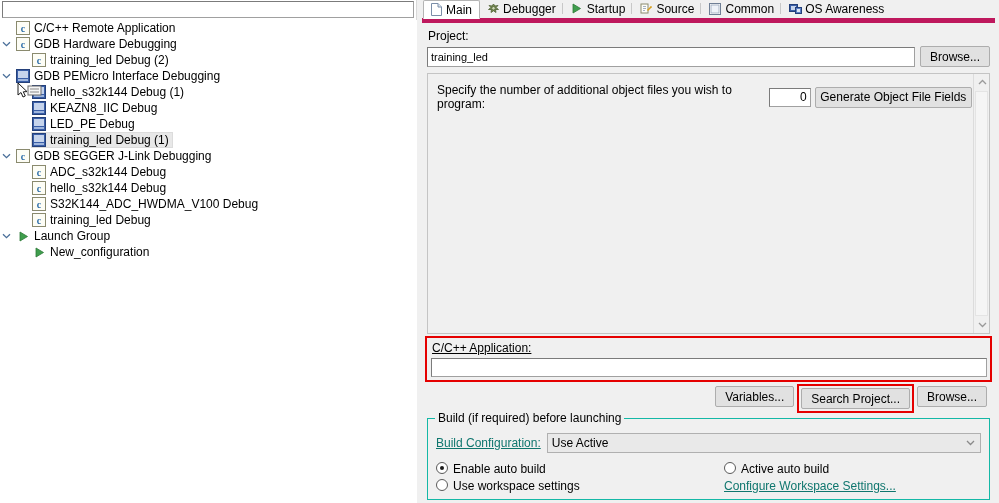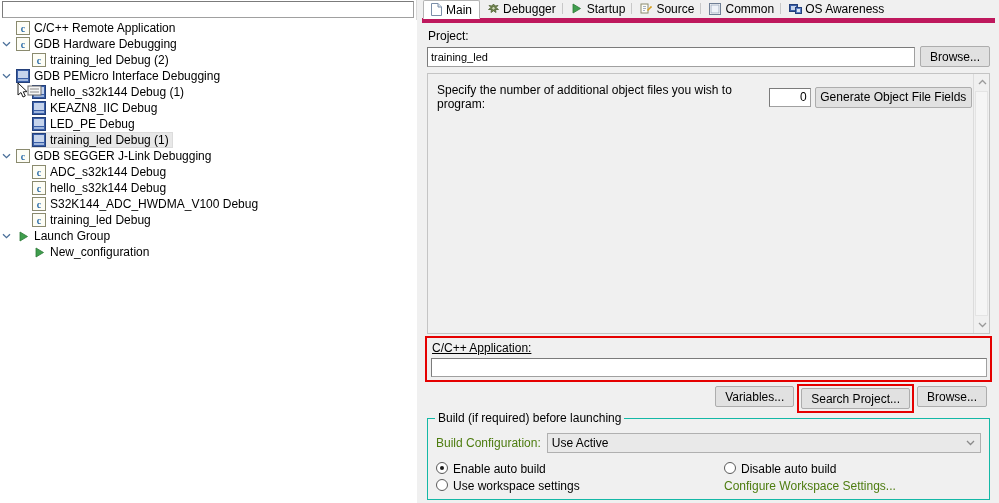--- a/index.html
+++ b/index.html
@@ -323,21 +323,22 @@
     font-size: 12px;
     color: #000;
   }
   #buildcfg-row {
     display: flex;
     align-items: center;
     gap: 6px;
     margin-top: 14px;
   }
   .link {
-    color: #4d7c0f;
+    color: #0f766e;
+    text-decoration: underline;
     font-size: 12px;
     cursor: pointer;
     white-space: nowrap;
   }
   #buildcfg-select {
     flex: 1 1 auto;
     height: 20px;
     background: #e9e9e9;
     border: 1px solid #b0b0b0;
     font-size: 12px;
@@ -650,21 +651,21 @@
             </div>
           </div>
 
           <div id="radio-grid">
             <div class="radio-item">
               <span class="radio on"></span>
               <span>Enable auto build</span>
             </div>
             <div class="radio-item">
               <span class="radio"></span>
-              <span>Disable auto build</span>
+              <span>Active auto build</span>
             </div>
             <div class="radio-item">
               <span class="radio"></span>
               <span>Use workspace settings</span>
             </div>
             <div class="radio-item">
               <span class="link">Configure Workspace Settings...</span>
             </div>
           </div>
         </div>

